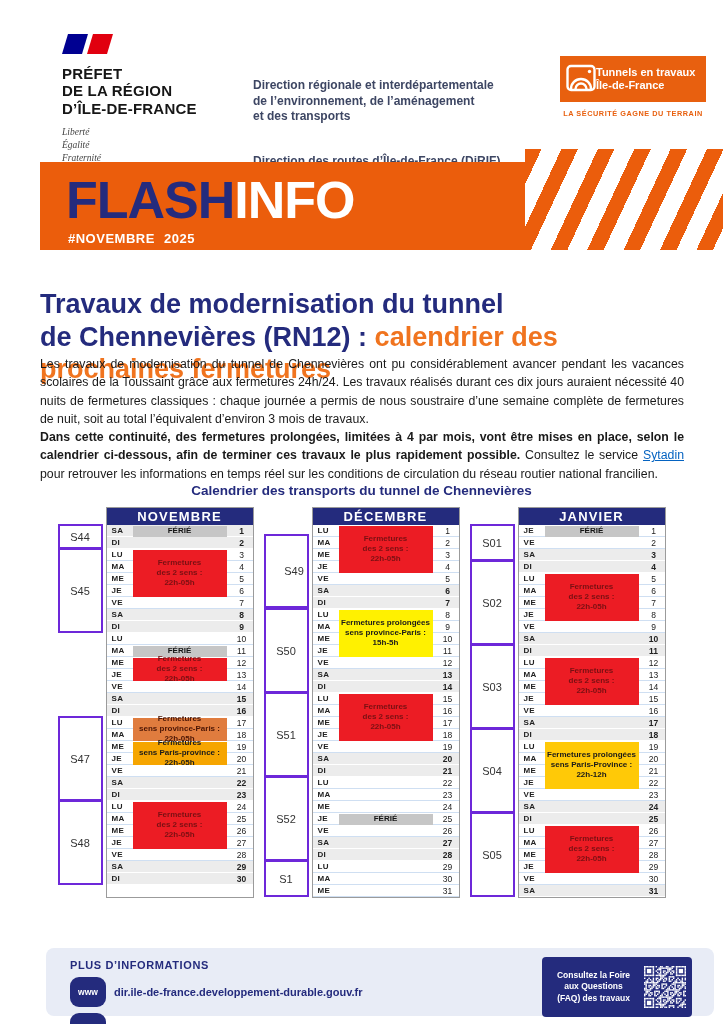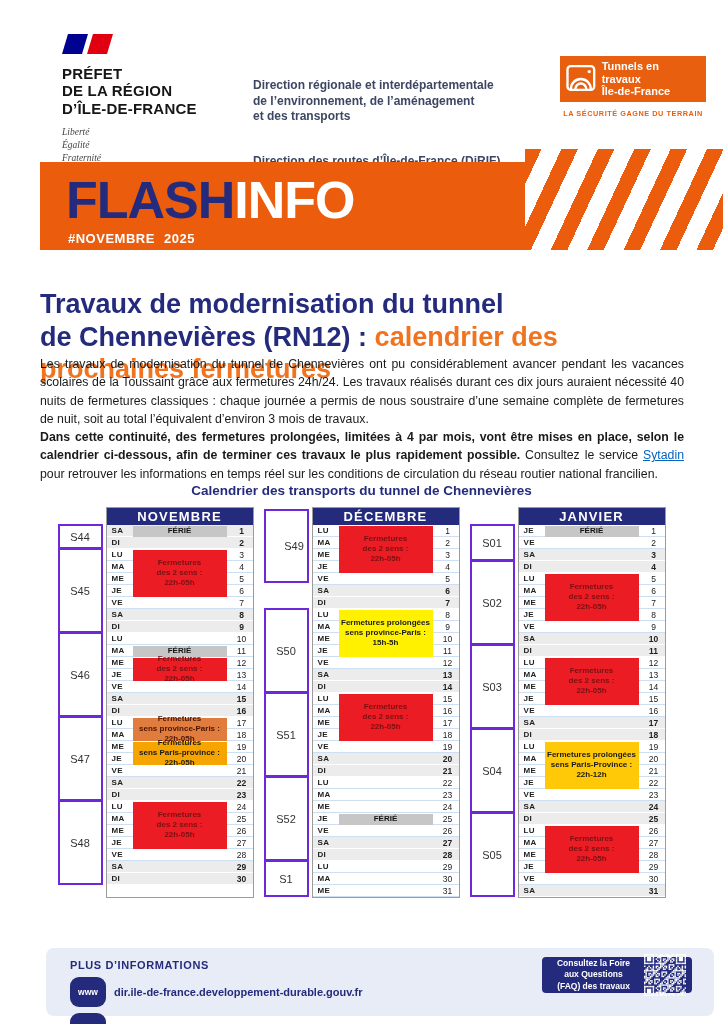--- a/index.html
+++ b/index.html
@@ -9,21 +9,21 @@
   
   .gov{position:absolute;left:62px;top:34px;width:190px;}
   .gov-title{margin-top:7px;font-size:15px;font-weight:bold;line-height:1.15;color:#161616;letter-spacing:.2px;}
   .gov-title span{display:block;}
   .motto{margin-top:9px;font-family:"Liberation Serif",serif;font-style:italic;font-size:9.5px;line-height:1.4;color:#444;}
   .motto span{display:block;}
   .dir-block{position:absolute;left:253px;top:62px;width:262px;font-size:12px;font-weight:bold;
              line-height:1.32;color:#3d4663;white-space:pre-line;}
   .dir2{margin-top:13px;}
   .tun{position:absolute;left:560px;top:56px;width:146px;}
-  .tun-box{background:#E8600F;width:146px;height:46px;display:flex;align-items:center;gap:6px;padding:0 6px;box-sizing:border-box;}
+  .tun-box{background:#E8600F;width:146px;height:46px;display:flex;align-items:center;gap:0;padding:0 6px;box-sizing:border-box;}
   .tun-text{color:#fff;font-weight:bold;font-size:11px;line-height:1.15;}
   .tun-text span{display:block;}
   .tun-tag{margin-top:7px;text-align:center;font-size:7.3px;font-weight:bold;color:#E8600F;letter-spacing:.55px;}
 
   
   .banner{position:absolute;left:40px;top:162px;right:0;height:88px;background:#EB5D0C;}
   .stripes{position:absolute;top:-13px;right:0;width:198px;height:101px;
            background:repeating-linear-gradient(115deg,#EB5D0C 0 15px,#ffffff 15px 33px);}
   .flash-line{position:relative;padding:12px 0 0 26px;font-size:52px;font-weight:bold;line-height:1;letter-spacing:-1px;}
   .flash-line .fl1{color:#242B7D;}
@@ -63,21 +63,21 @@
          white-space:pre-line;z-index:2;}
 
   
   .footer{position:absolute;left:46px;top:948px;width:668px;height:68px;background:#E8ECF6;border-radius:8px;
           box-sizing:border-box;padding:11px 24px;}
   .f-head{font-size:11px;font-weight:bold;color:#242B7D;letter-spacing:.6px;}
   .f-row{display:flex;align-items:center;gap:8px;margin-top:6px;}
   .pill{background:#242B7D;color:#fff;border-radius:9px;font-size:8.5px;font-weight:bold;width:36px;height:30px;
         display:flex;align-items:center;justify-content:center;}
   .f-link{font-size:11px;font-weight:bold;color:#242B7D;text-decoration:none;}
-  .faq-box{position:absolute;right:22px;top:9px;width:150px;height:36px;background:#242B7D;border-radius:4px;
+  .faq-box{position:absolute;right:22px;top:9px;width:150px;height:60px;background:#242B7D;border-radius:4px;
            display:flex;align-items:center;gap:5px;padding:4px 6px;box-sizing:border-box;cursor:pointer;}
   .faq-text{flex:1;color:#fff;font-weight:bold;font-size:8.5px;line-height:1.3;text-align:center;white-space:pre-line;}
 </style>
 </head>
 <body>
 
 <div class="page">
 
   <div class="gov">
     <svg width="56" height="20" viewBox="0 0 56 20">
@@ -138,21 +138,20 @@
   <p class="para p2">
     <span class="b">Dans cette continuité, des fermetures prolongées, limitées à 4 par mois, vont être mises en place, selon le calendrier ci-dessous, afin de terminer ces travaux le plus rapidement possible.</span><span> Consultez le service </span><a class="link">Sytadin</a><span> pour retrouver les informations en temps réel sur les conditions de circulation du réseau routier national francilien.</span>
   </p>
 
   <h2 class="cal-title">Calendrier des transports du tunnel de Chennevières</h2>
   <div class="calendar">
       <div class="month-group">
         <div class="week-col">
           <div class="week-box" style="top: 17px; height: 25px;">S44</div>
           <div class="week-box" style="top: 41px; height: 85px;">S45</div>
-          <div class="week-box" style="top: 125px; height: 85px;">S46</div>
           <div class="week-box" style="top: 209px; height: 85px;">S47</div>
           <div class="week-box" style="top: 293px; height: 85px;">S48</div>
         </div>
         <div class="mtable">
           <div class="mhead">NOVEMBRE</div>
           <div class="drow wend">
             <span class="dl">SA</span>
             <span class="dm"></span>
             <span class="dn">1</span>
           </div>
@@ -315,21 +314,21 @@
           <div class="event" style="background: rgb(246, 165, 0); color: rgb(26, 26, 26); top: 233.5px; height: 23px;">Fermetures
 sens Paris-province :
 22h-05h</div>
           <div class="event" style="background: rgb(236, 28, 36); color: rgb(122, 16, 19); top: 293.5px; height: 47px;">Fermetures
 des 2 sens :
 22h-05h</div>
         </div>
       </div>
       <div class="month-group">
         <div class="week-col">
-          <div class="week-box" style="top: 2px; height: 74px; padding-left: 16px;">S49</div>
+          <div class="week-box" style="top: 27px; height: 74px; padding-left: 16px;">S49</div>
           <div class="week-box" style="top: 101px; height: 85px;">S50</div>
           <div class="week-box" style="top: 185px; height: 85px;">S51</div>
           <div class="week-box" style="top: 269px; height: 85px;">S52</div>
           <div class="week-box" style="top: 353px; height: 37px;">S1</div>
         </div>
         <div class="mtable">
           <div class="mhead">DÉCEMBRE</div>
           <div class="drow">
             <span class="dl">LU</span>
             <span class="dm"></span>

